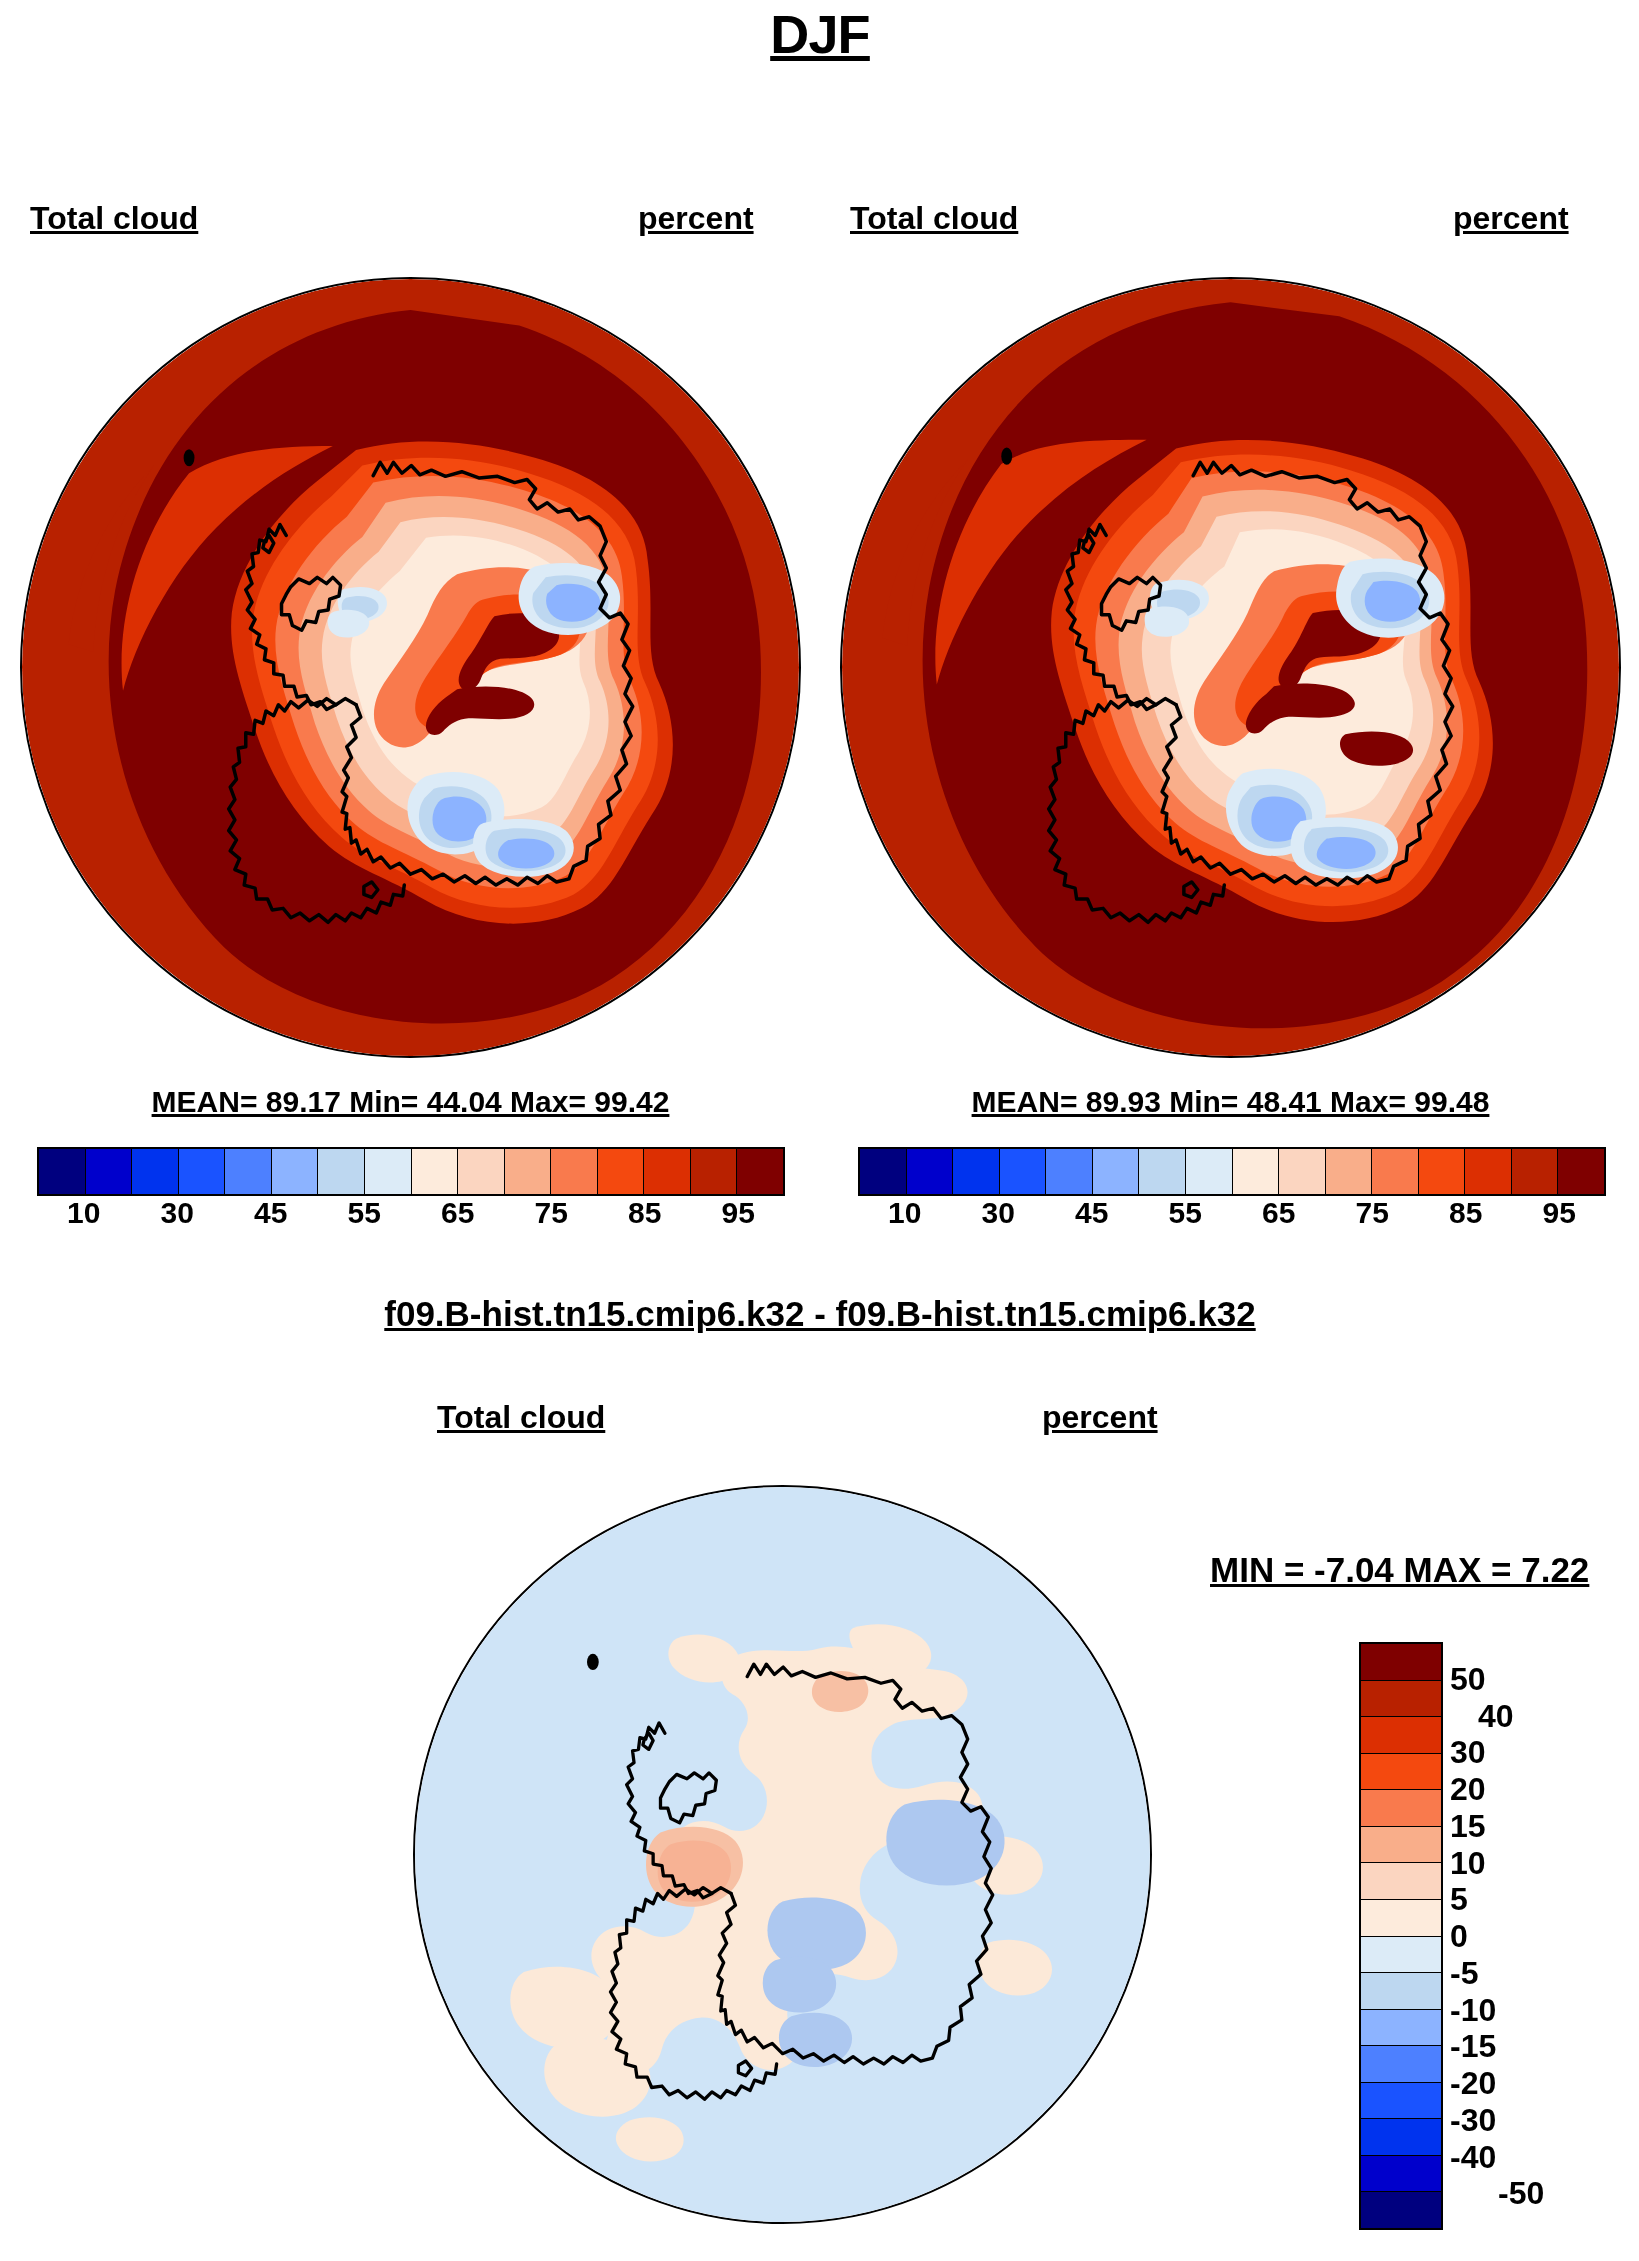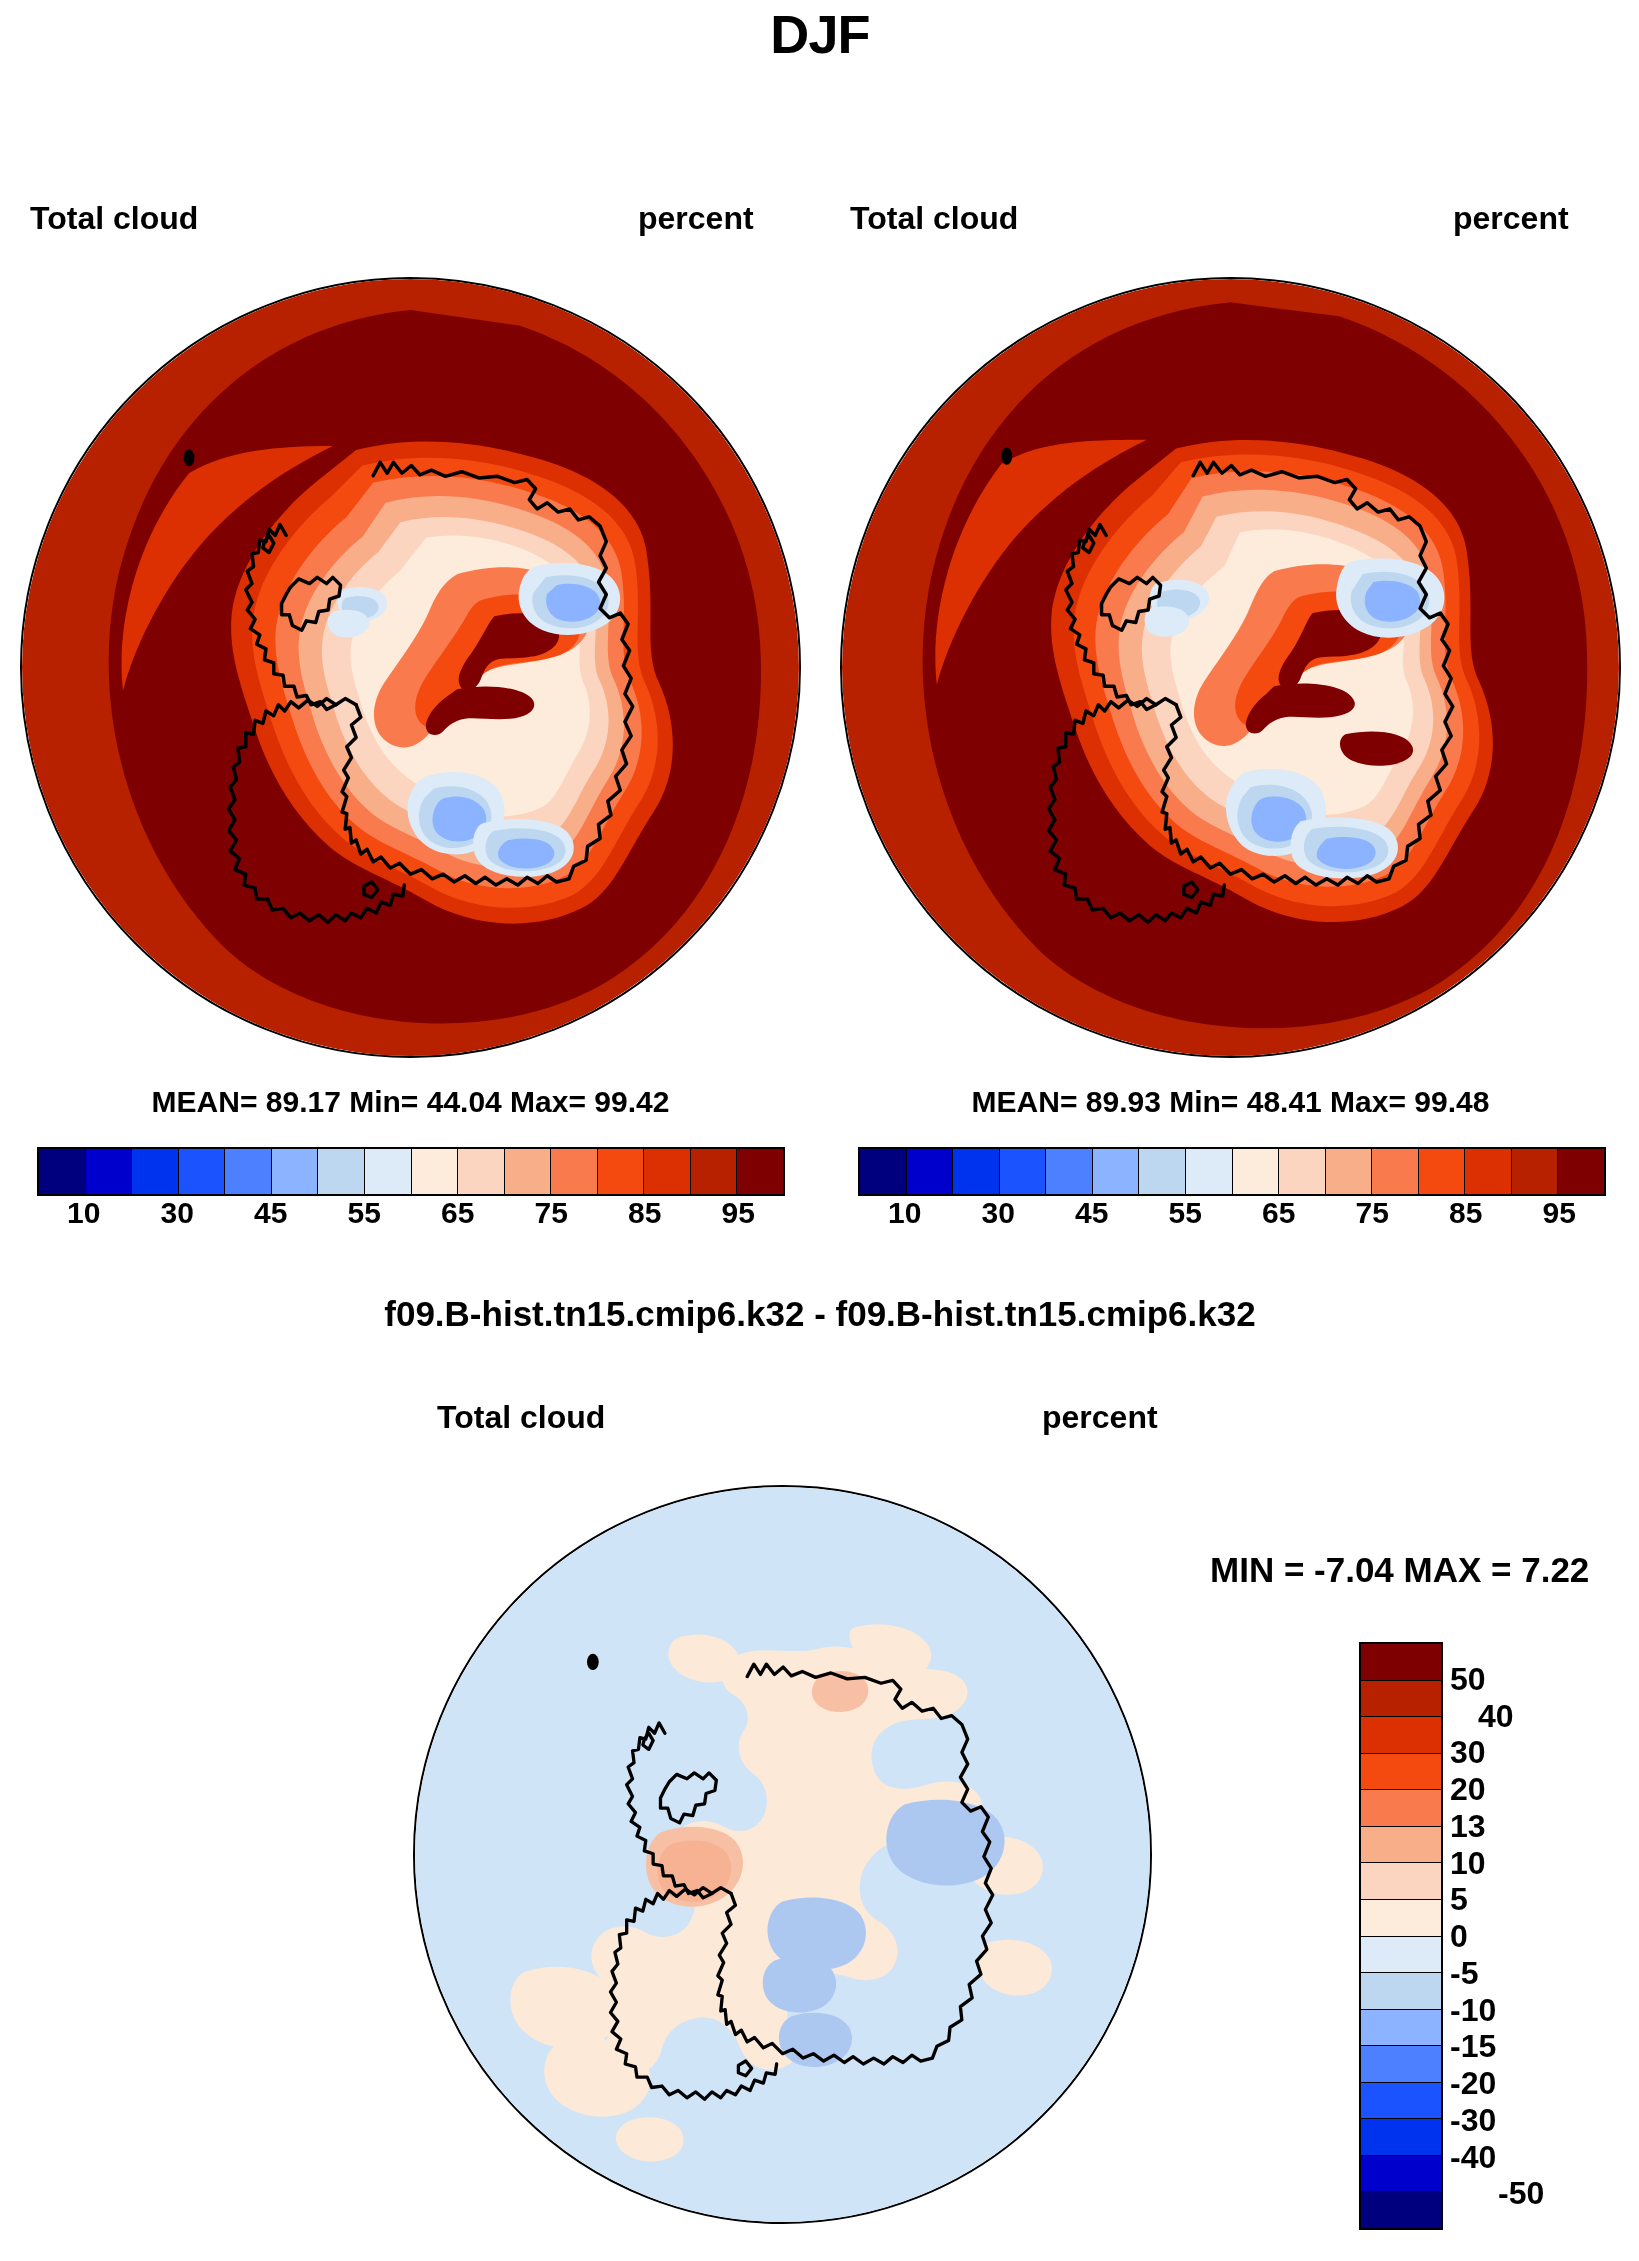--- a/index.html
+++ b/index.html
@@ -2,21 +2,21 @@
 <html style="font-size:13.4px"><head>
 <meta charset="utf-8">
 <style>
   html,body{margin:0;padding:0;background:#ffffff;}
   body{
     width:1640px;height:2261px;position:relative;overflow:hidden;
     font-family:"Liberation Sans", sans-serif;
     color:#000000;
     -webkit-font-smoothing:antialiased;
   }
-  .abs{position:absolute;}
+  .abs{position:absolute;text-decoration:underline;}
 
   
   #main-title{
     left:0;top:3.4px;width:1640px;text-align:center;
     font-size:54px;font-weight:bold;letter-spacing:-0.8px;
   }
   #subtitle-row{
     left:0;top:80px;width:1640px;
     display:flex;justify-content:center;align-items:baseline;
     font-size:35px;font-weight:bold;white-space:nowrap;
@@ -545,21 +545,21 @@
       <div class="cell" style="background: rgb(26, 83, 255);"></div>
       <div class="cell" style="background: rgb(0, 51, 238);"></div>
       <div class="cell" style="background: rgb(0, 0, 204);"></div>
       <div class="cell" style="background: rgb(0, 0, 127);"></div>
     </div>
   <div class="vticks" id="vticks">
       <span style="top: 6.25%;">50</span>
       <span style="top: 12.5%; margin-left: 28px;">40</span>
       <span style="top: 18.75%;">30</span>
       <span style="top: 25%;">20</span>
-      <span style="top: 31.25%;">13</span>
+      <span style="top: 31.25%;">15</span>
       <span style="top: 37.5%;">10</span>
       <span style="top: 43.75%;">5</span>
       <span style="top: 50%;">0</span>
       <span style="top: 56.25%;">-5</span>
       <span style="top: 62.5%;">-10</span>
       <span style="top: 68.75%;">-15</span>
       <span style="top: 75%;">-20</span>
       <span style="top: 81.25%;">-30</span>
       <span style="top: 87.5%;">-40</span>
       <span style="top: 93.75%; margin-left: 48px;">-50</span>

